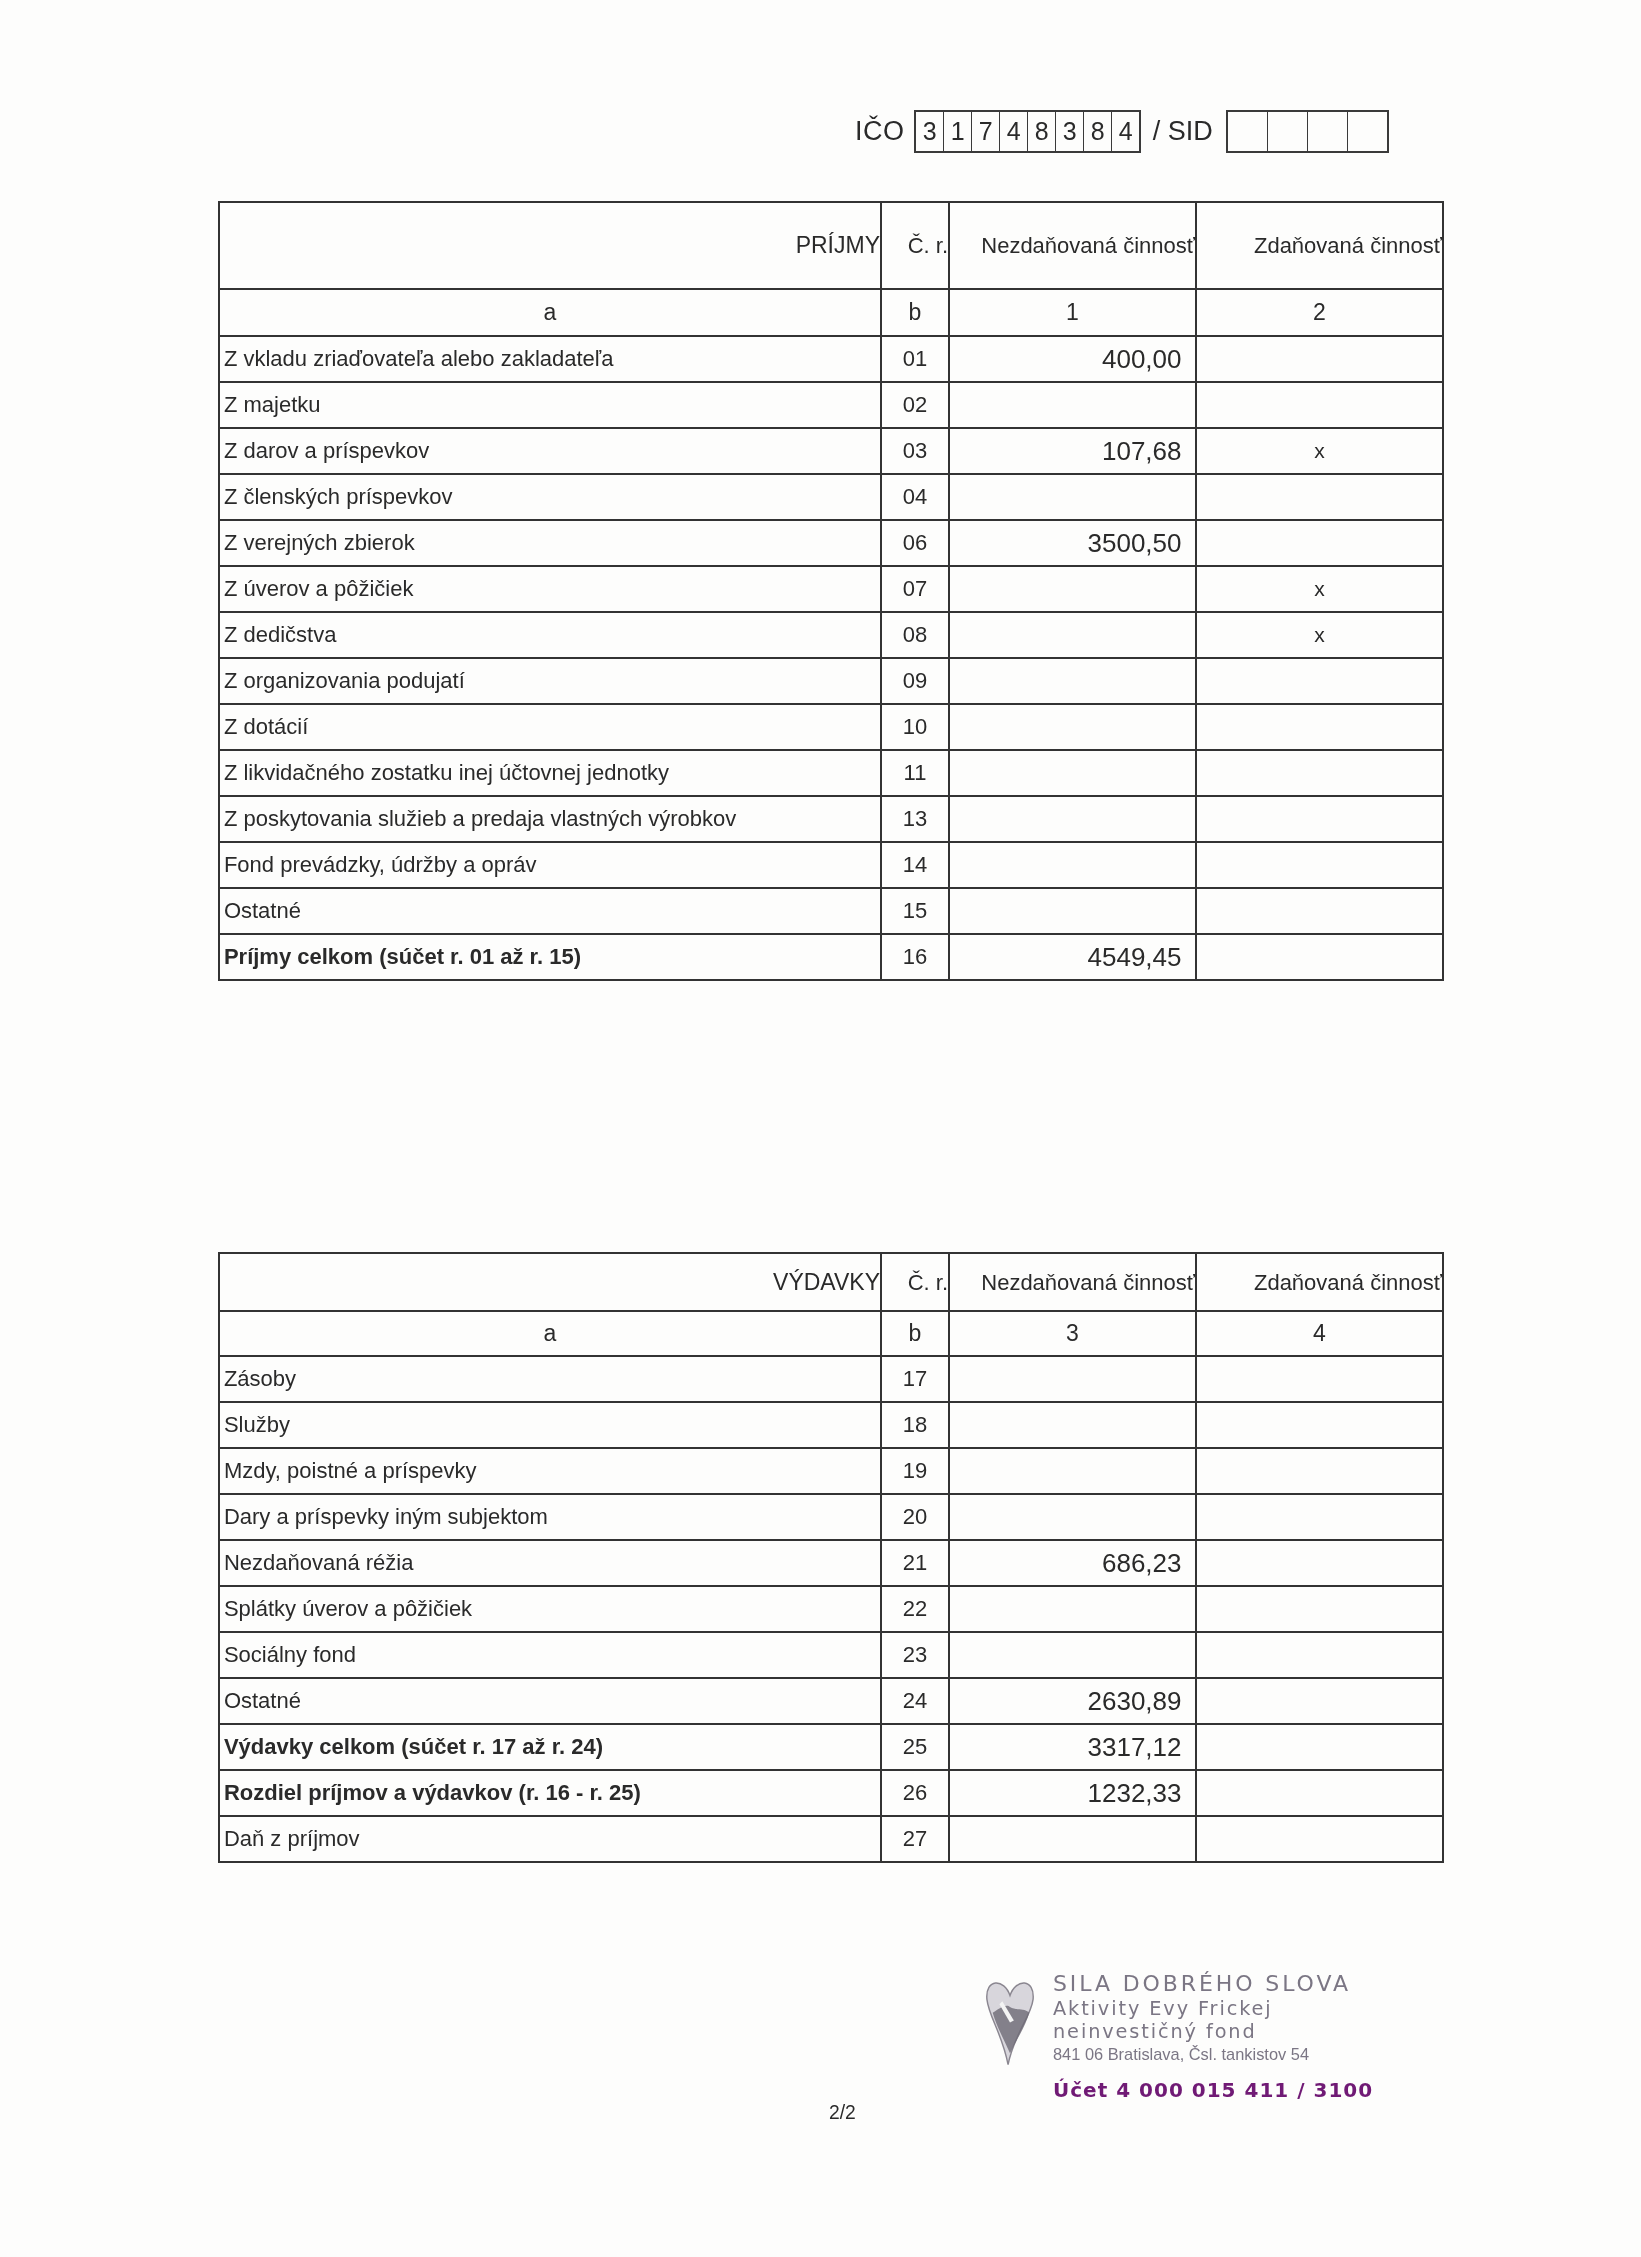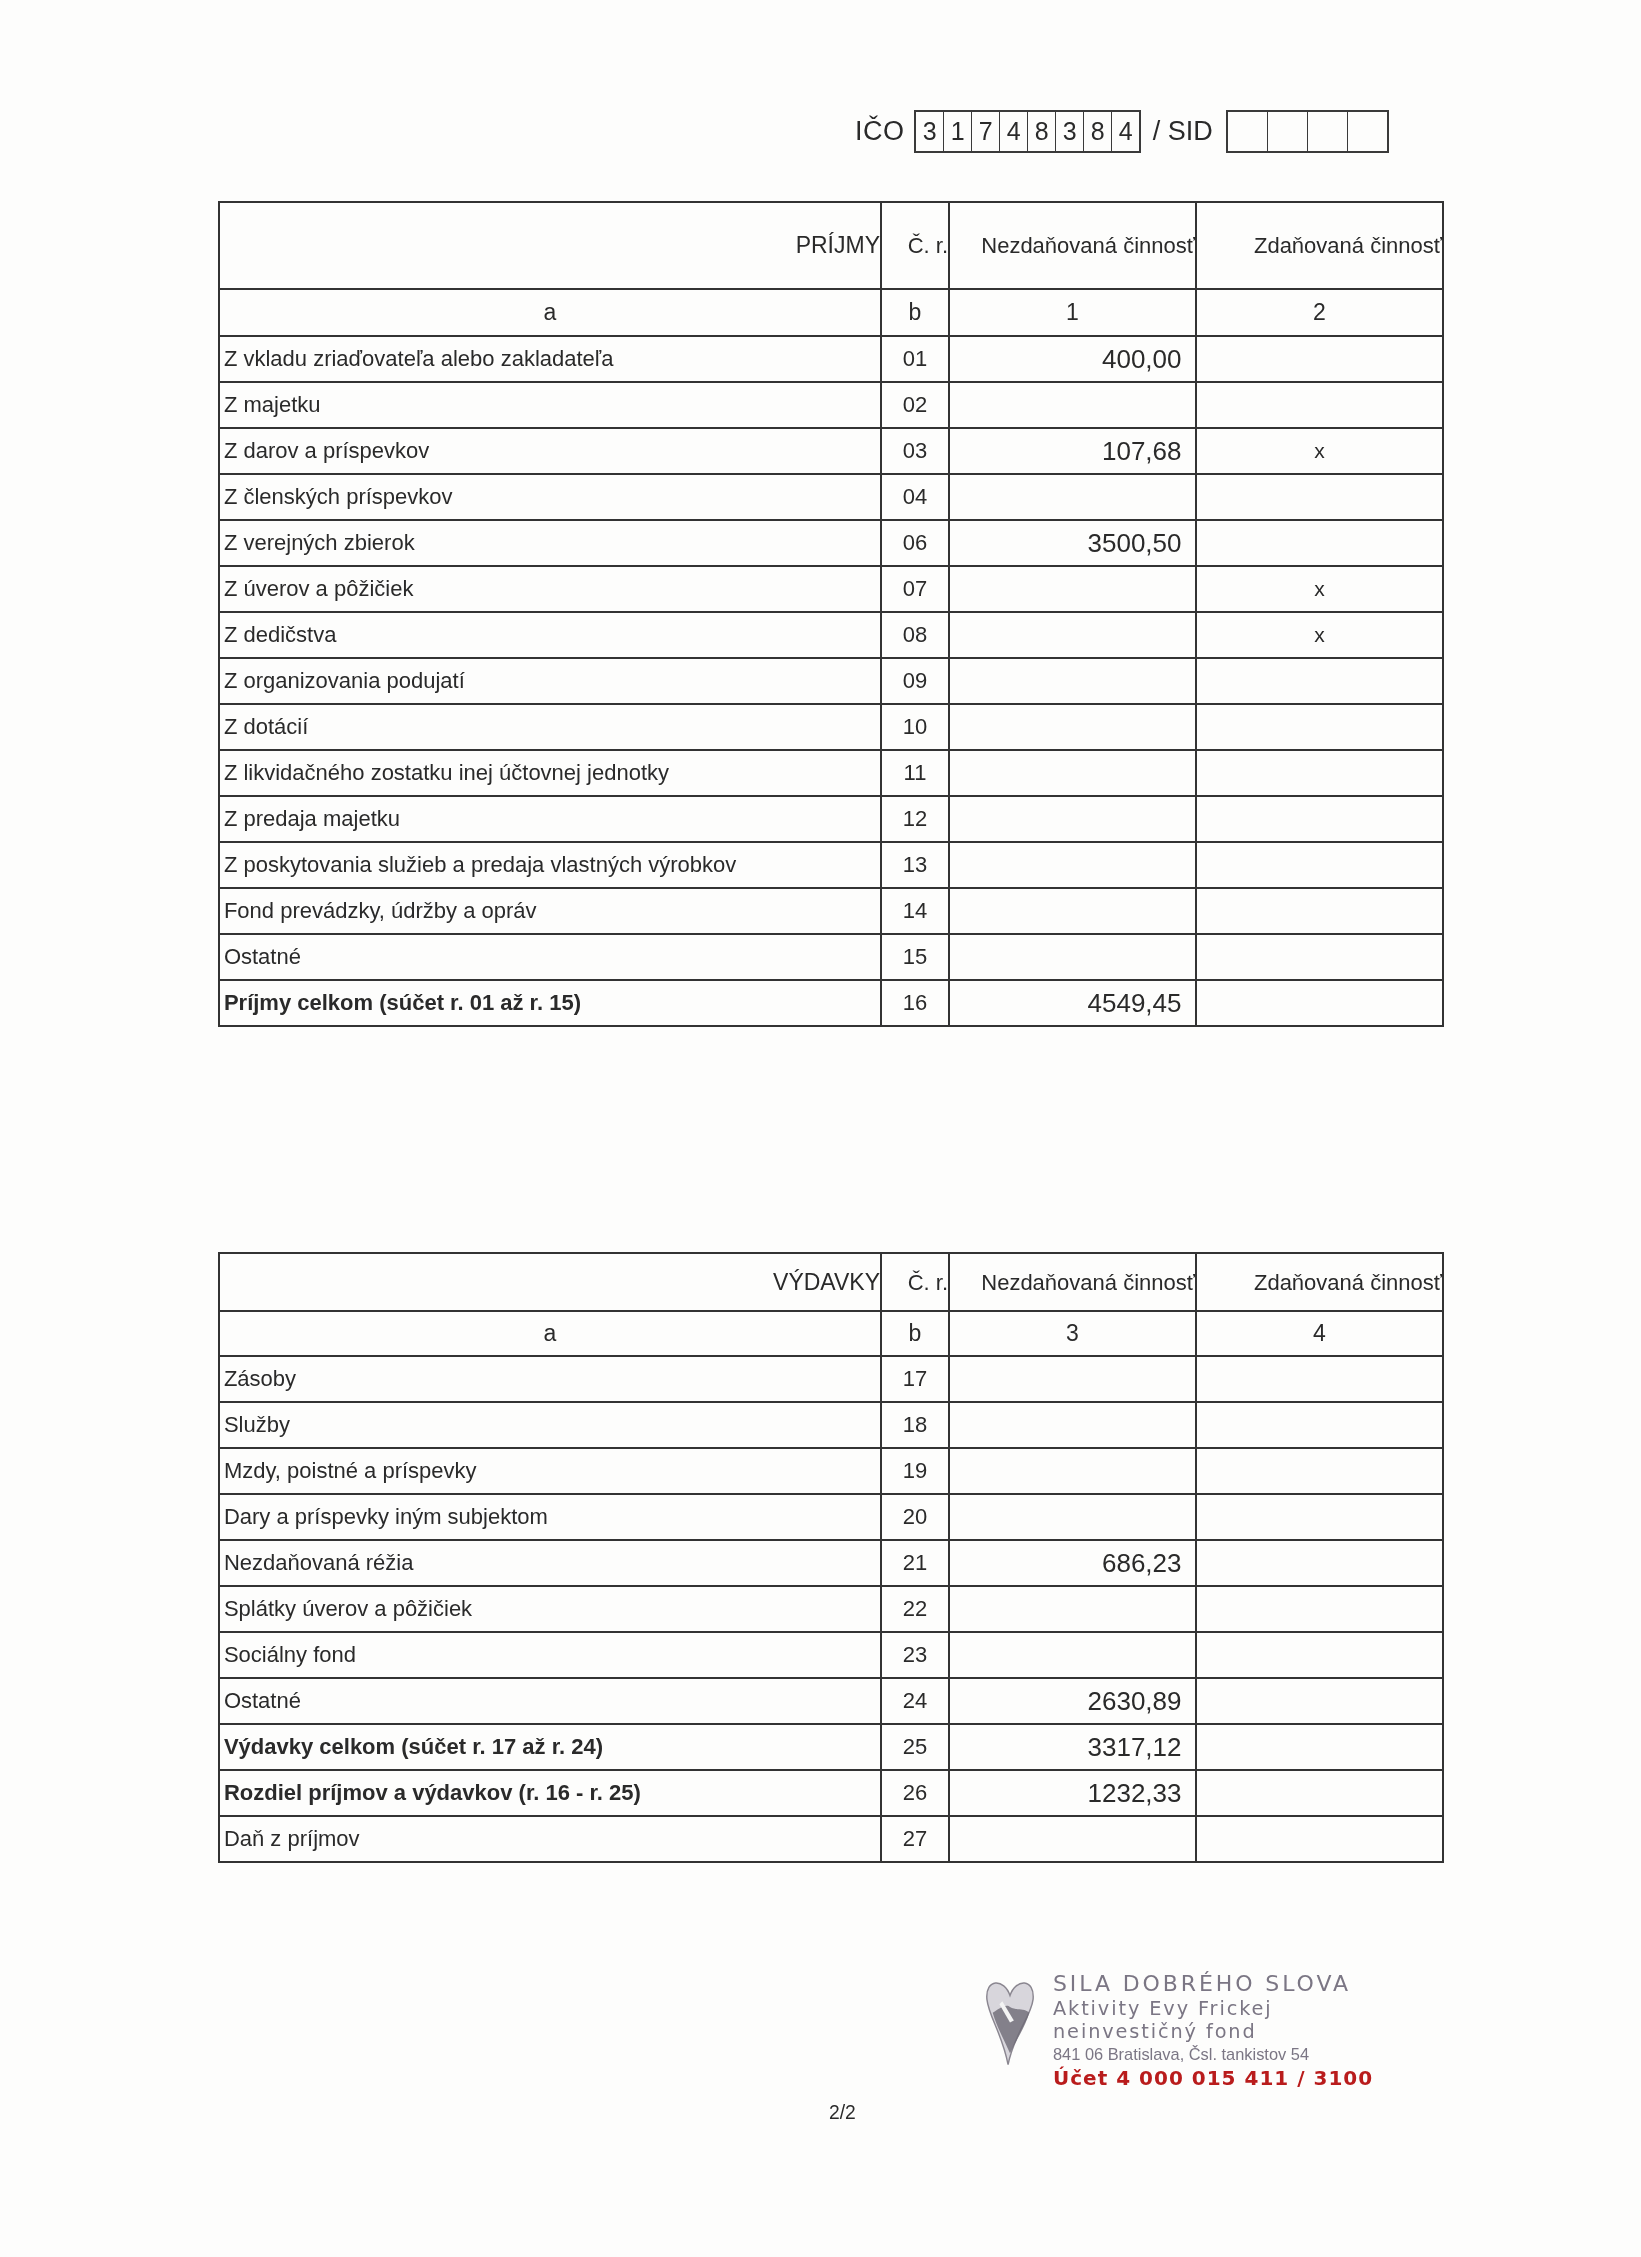--- a/index.html
+++ b/index.html
@@ -46,21 +46,21 @@
   #t2 .sub td { height: 43px; }
   #t2 .row td { height: 44px; }
 
   .page-num { position: absolute; left: 829px; top: 2102px; font-size: 19.3px; }
   .stamp { position: absolute; left: 985px; top: 1970px; color: #7b7684; font-family: "DejaVu Sans", sans-serif; }
   .stamp .heart { position: absolute; left: 0; top: 3.9px; width: 50px; height: 93px; }
   .stamp .lines { position: absolute; left: 68px; top: 0; width: 348px; }
   .stamp .l1 { font-size: 22px; letter-spacing: 2.9px; line-height: 27px; white-space: nowrap; }
   .stamp .l2, .stamp .l3 { font-size: 19.3px; letter-spacing: 1.9px; line-height: 23px; white-space: nowrap; }
   .stamp .l4 { font-size: 16.4px; line-height: 23px; white-space: nowrap; font-family: "Liberation Sans", sans-serif; }
-  .stamp .l5 { font-size: 20px; font-weight: bold; letter-spacing: 1px; line-height: 25px; white-space: nowrap; color: #b91c1c; }
+  .stamp .l5 { font-size: 20px; font-weight: bold; letter-spacing: 1px; line-height: 25px; white-space: nowrap; color: #701a75; margin-top: 12px; }
 </style>
 </head>
 <body>
 
 <div class="ico-wrap">
   <span class="ico-label">IČO</span>
   <div class="boxes">
     <div class="box">3</div>
     <div class="box">1</div>
     <div class="box">7</div>
@@ -155,26 +155,20 @@
         <td class="val"></td>
         <td class="tax"></td>
       </tr>
       <tr class="row">
         <td class="lbl">Z likvidačného zostatku inej účtovnej jednotky</td>
         <td class="num">11</td>
         <td class="val"></td>
         <td class="tax"></td>
       </tr>
       <tr class="row">
-        <td class="lbl">Z predaja majetku</td>
-        <td class="num">12</td>
-        <td class="val"></td>
-        <td class="tax"></td>
-      </tr>
-      <tr class="row">
         <td class="lbl">Z poskytovania služieb a predaja vlastných výrobkov</td>
         <td class="num">13</td>
         <td class="val"></td>
         <td class="tax"></td>
       </tr>
       <tr class="row">
         <td class="lbl">Fond prevádzky, údržby a opráv</td>
         <td class="num">14</td>
         <td class="val"></td>
         <td class="tax"></td>

